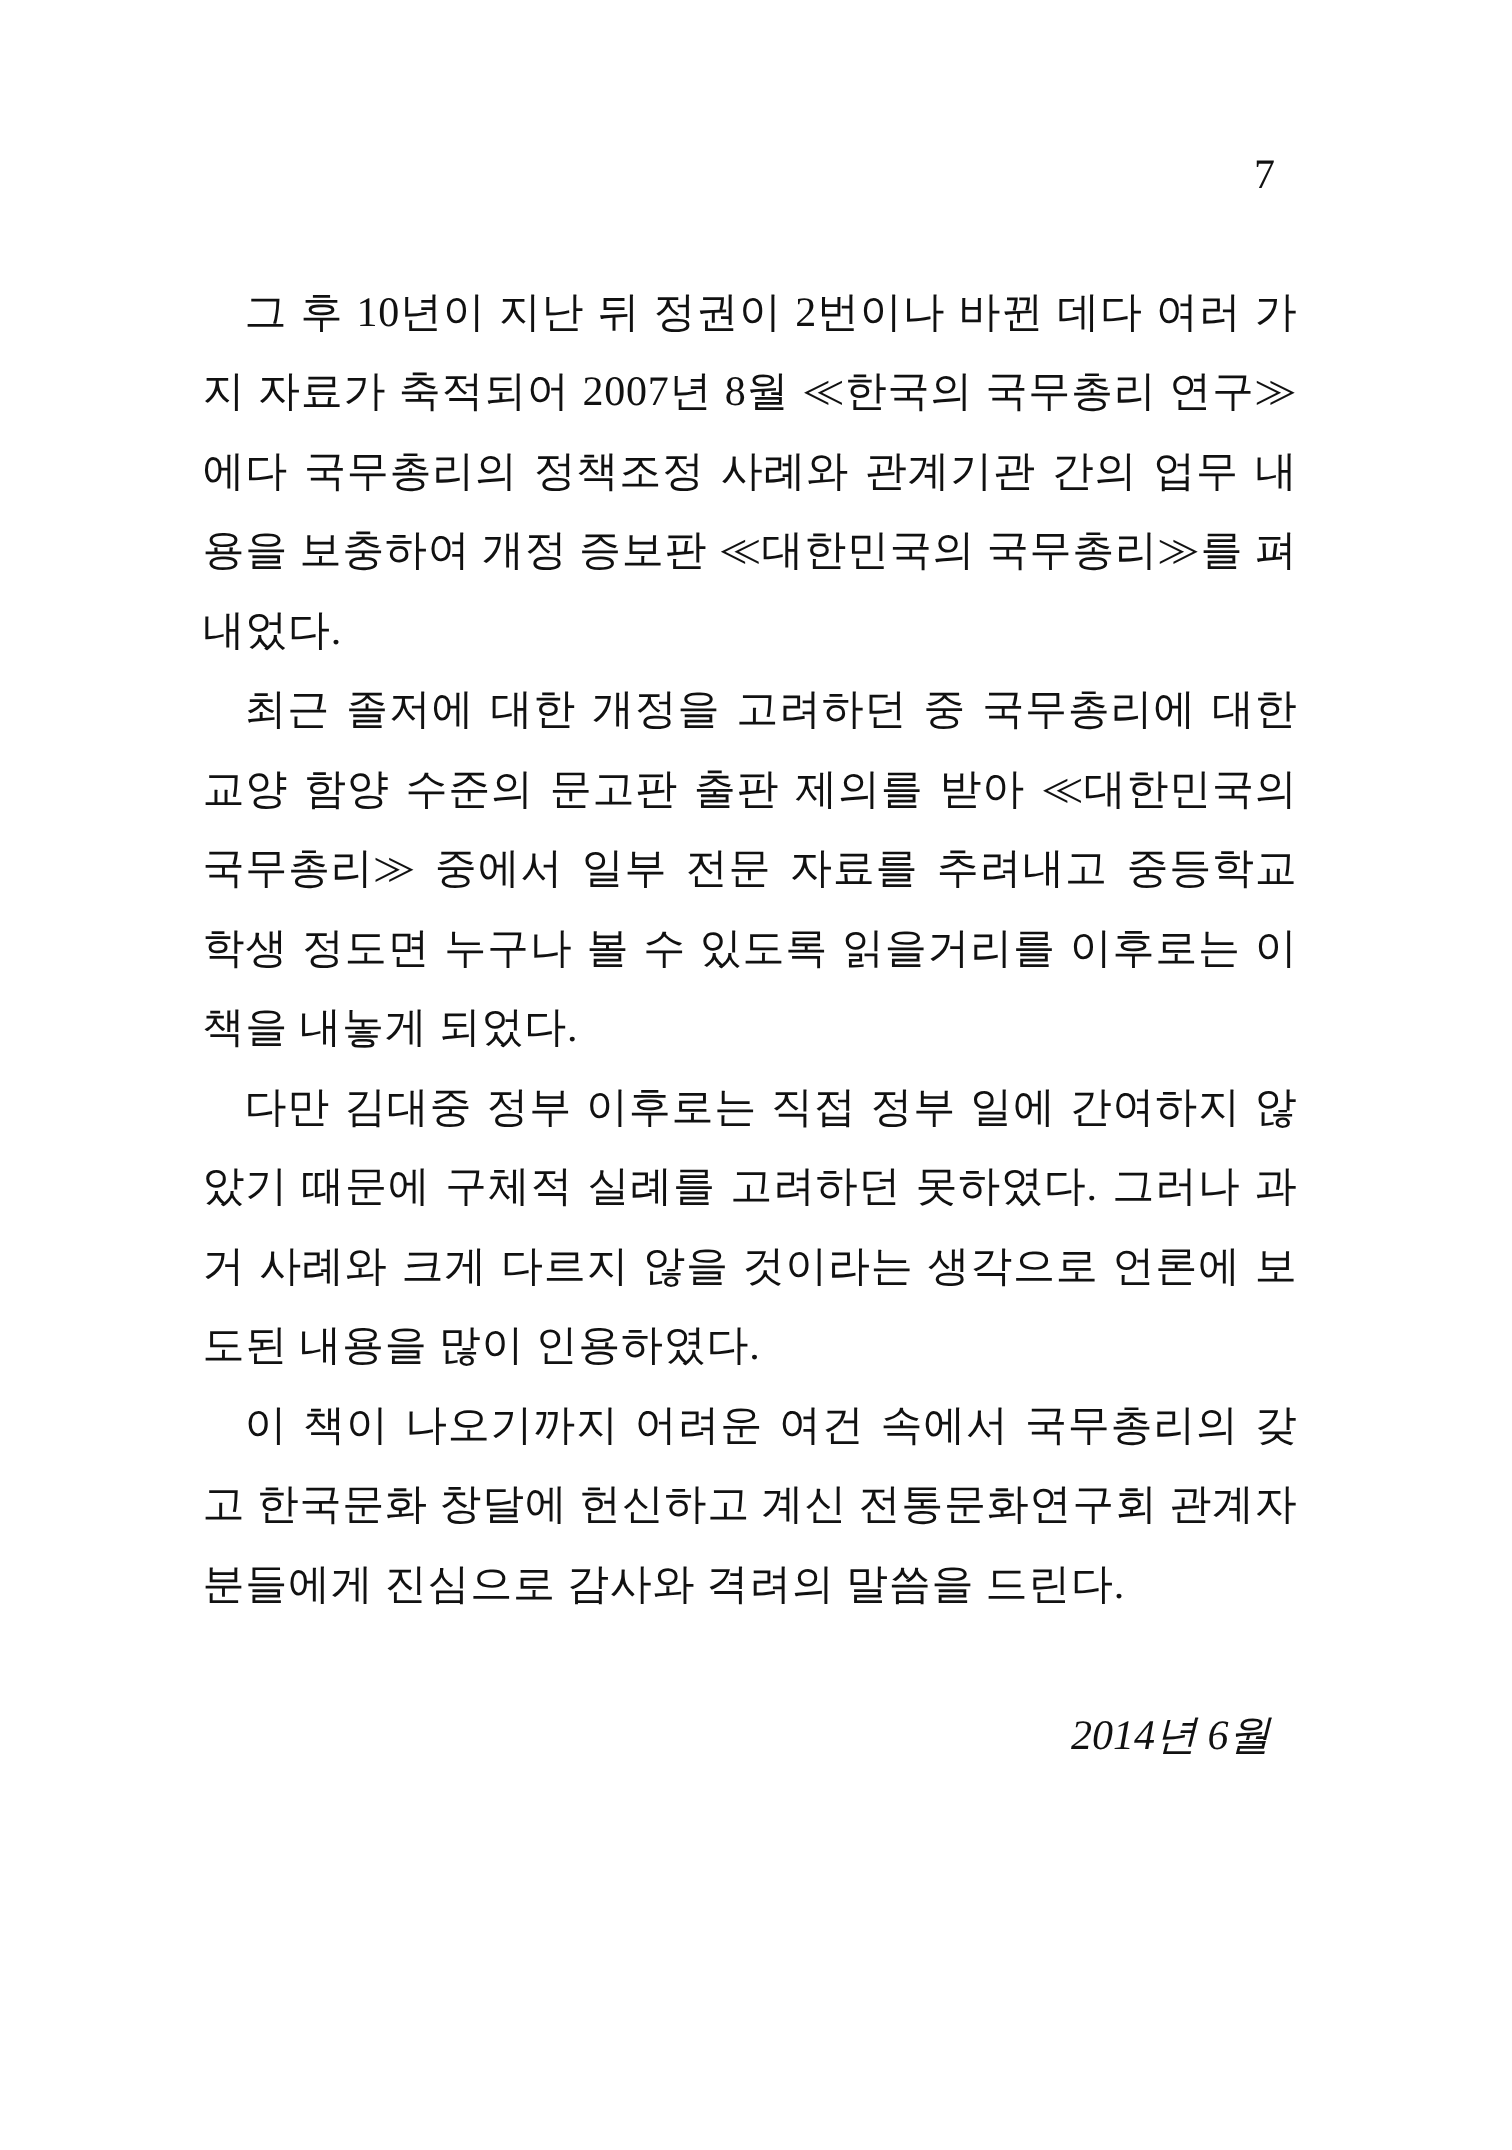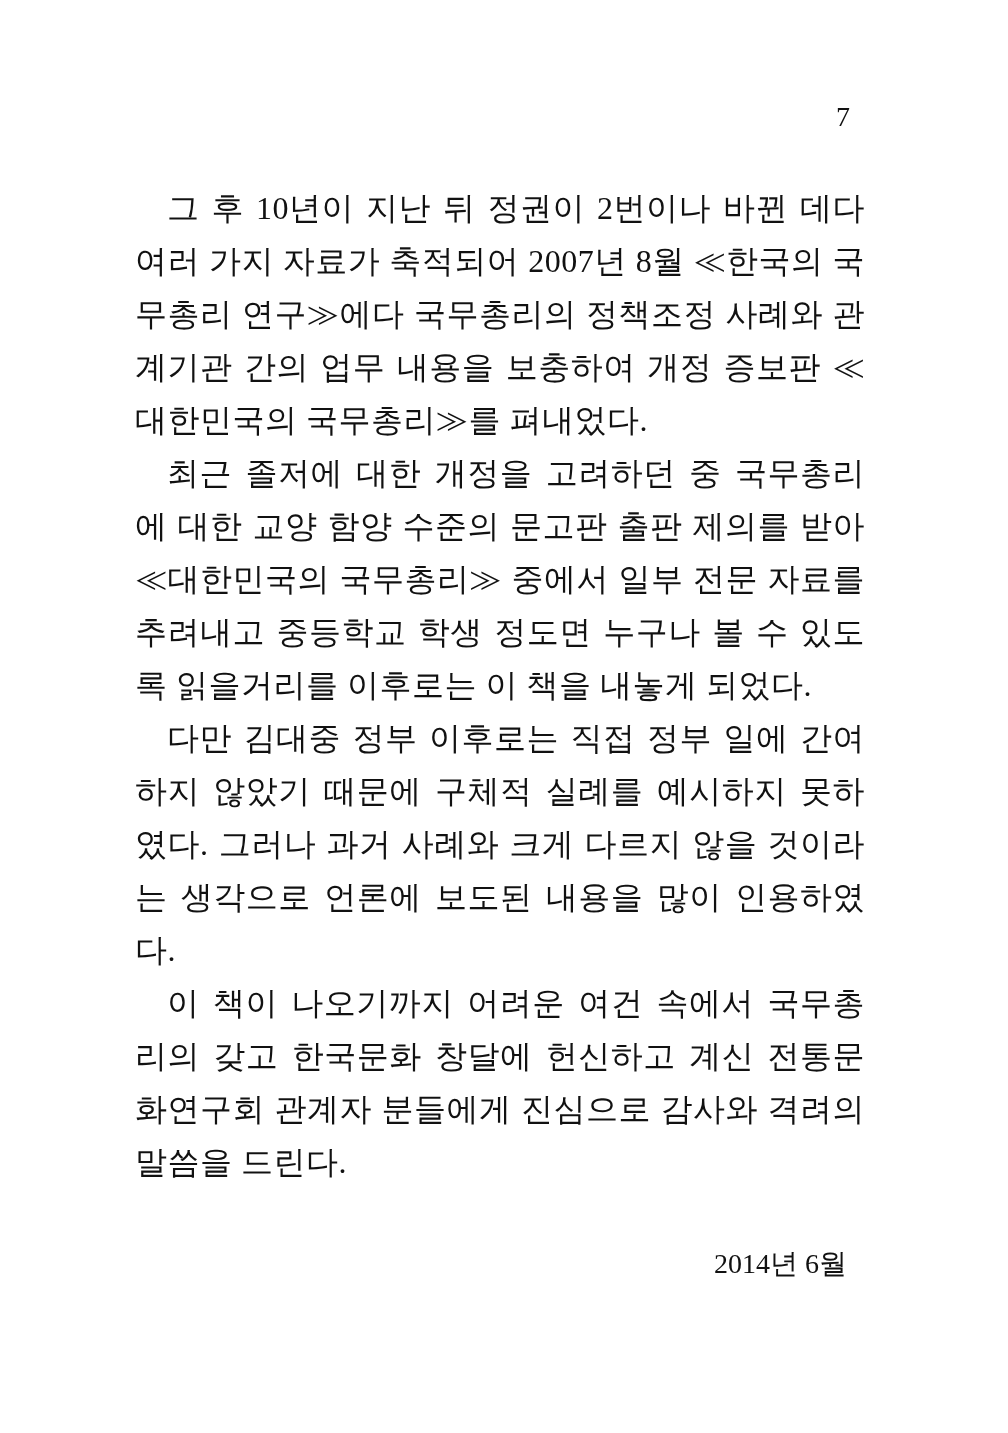--- a/index.html
+++ b/index.html
@@ -27,50 +27,51 @@
     color: #111111;
   }
   .body-text {
     position: absolute;
     top: 182px;
     left: 135px;
     right: 143px;
   }
   .para {
     margin: 0;
-    font-size: 32px;
+    font-size: 28px;
     line-height: 53px;
     text-align: justify;
     text-indent: 1em;
     word-break: break-all;
     letter-spacing: 0.5px;
   }
   .signature {
     margin-top: 48px;
     padding-right: 18px;
     text-align: right;
     font-size: 28px;
     line-height: 53px;
+    font-style: italic;
   }
   .signature .sig-line {
     margin: 0;
   }
   .signature .author {
     letter-spacing: 2px;
   }
 </style>
 </head>
 <body>
 
 <div class="page">
   <div class="page-number">7</div>
 
   <div class="body-text">
 
     <p class="para">그 후 10년이 지난 뒤 정권이 2번이나 바뀐 데다 여러 가지 자료가 축적되어 2007년 8월 ≪한국의 국무총리 연구≫에다 국무총리의 정책조정 사례와 관계기관 간의 업무 내용을 보충하여 개정 증보판 ≪대한민국의 국무총리≫를 펴내었다.</p>
       <p class="para">최근 졸저에 대한 개정을 고려하던 중 국무총리에 대한 교양 함양 수준의 문고판 출판 제의를 받아 ≪대한민국의 국무총리≫ 중에서 일부 전문 자료를 추려내고 중등학교 학생 정도면 누구나 볼 수 있도록 읽을거리를 이후로는 이 책을 내놓게 되었다.</p>
-      <p class="para">다만 김대중 정부 이후로는 직접 정부 일에 간여하지 않았기 때문에 구체적 실례를 예시하지 못하였다. 그러나 과거 사례와 크게 다르지 않을 것이라는 생각으로 언론에 보도된 내용을 많이 인용하였다.</p>
+      <p class="para">다만 김대중 정부 이후로는 직접 정부 일에 간여하지 않았기 때문에 구체적 실례를 고려하던 못하였다. 그러나 과거 사례와 크게 다르지 않을 것이라는 생각으로 언론에 보도된 내용을 많이 인용하였다.</p>
       <p class="para">이 책이 나오기까지 어려운 여건 속에서 국무총리의 갖고 한국문화 창달에 헌신하고 계신 전통문화연구회 관계자 분들에게 진심으로 감사와 격려의 말씀을 드린다.</p>
       <div class="signature">
       <p class="sig-line date">2014년 6월</p>
     </div>
   </div>
 </div>
 
 </body></html>

